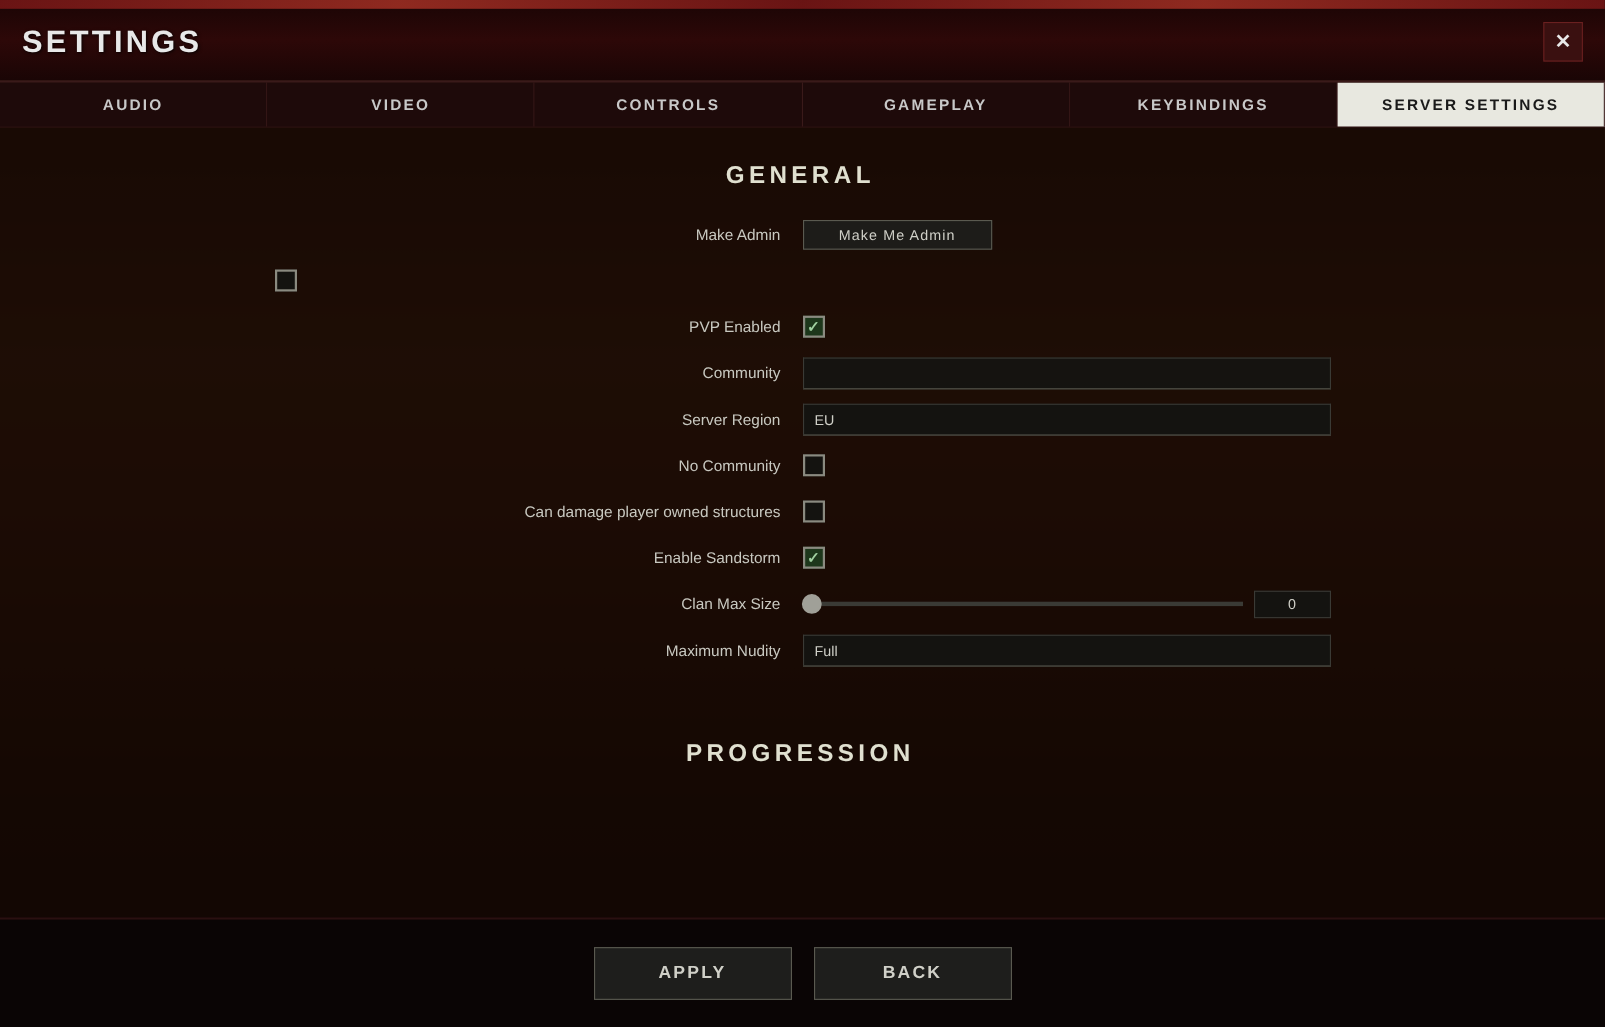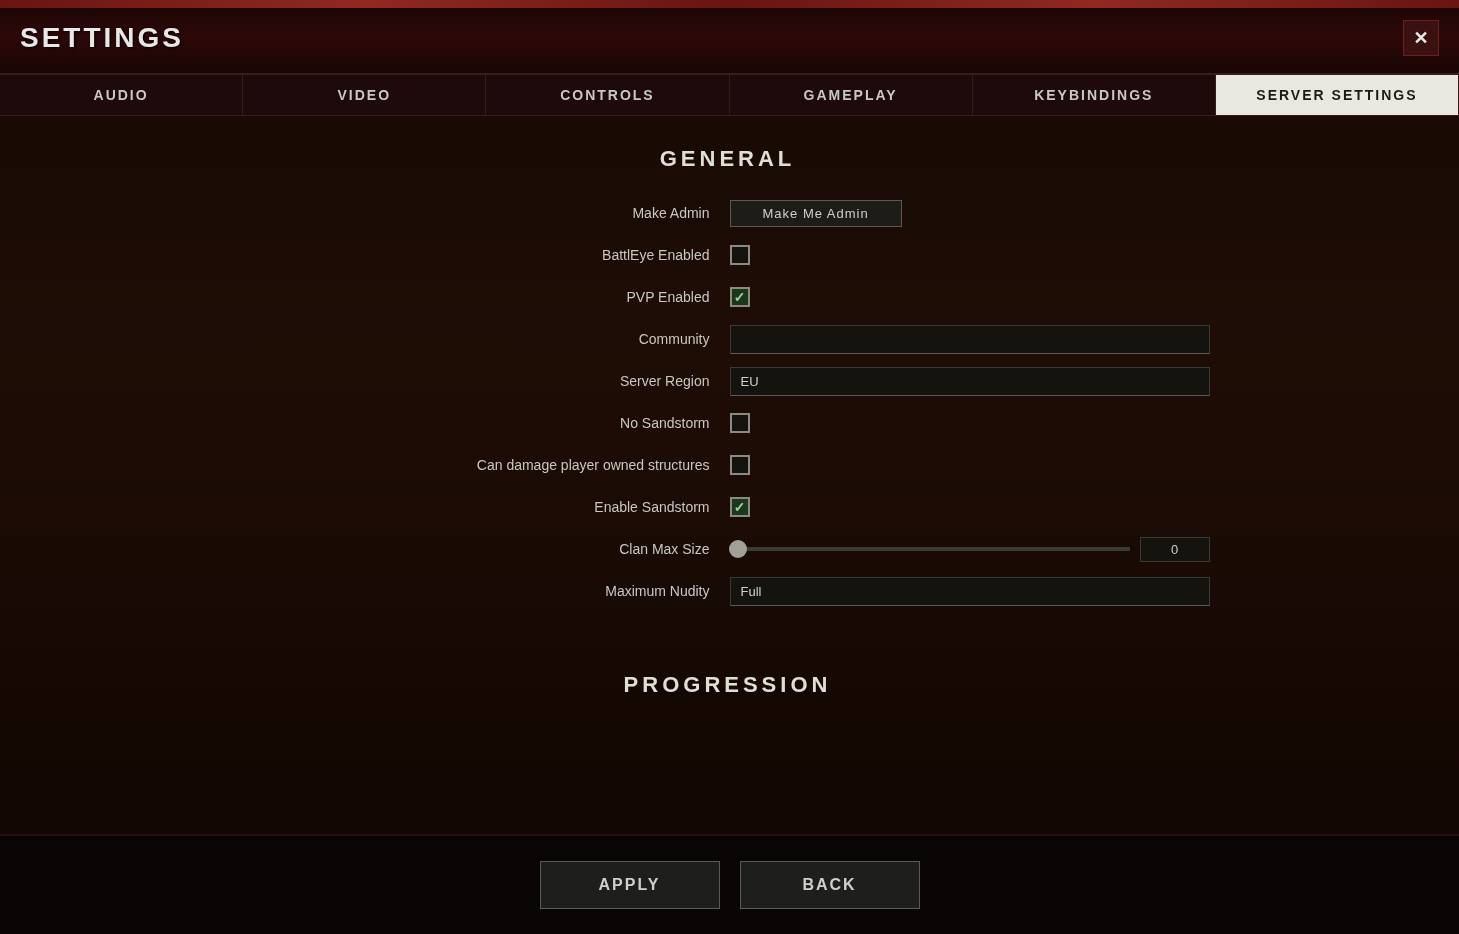--- a/index.html
+++ b/index.html
@@ -323,21 +323,20 @@
     <div class="settings-area">
 
       <div class="setting-row">
         <div class="setting-label">Make Admin</div>
         <div class="setting-control">
           <button class="btn-control">Make Me Admin</button>
         </div>
       </div>
 
       <div class="setting-row">
-        <div class="setting-label">BattlEye Enabled</div>
         <div class="setting-control">
           <div class="checkbox-wrapper">
             <div class="custom-checkbox"></div>
           </div>
         </div>
       </div>
 
       <div class="setting-row">
         <div class="setting-label">PVP Enabled</div>
         <div class="setting-control">
@@ -355,21 +354,21 @@
       </div>
 
       <div class="setting-row">
         <div class="setting-label">Server Region</div>
         <div class="setting-control">
           <input class="text-input" type="text" value="EU" style="">
         </div>
       </div>
 
       <div class="setting-row">
-        <div class="setting-label">No Sandstorm</div>
+        <div class="setting-label">No Community</div>
         <div class="setting-control">
           <div class="checkbox-wrapper">
             <div class="custom-checkbox"></div>
           </div>
         </div>
       </div>
 
       <div class="setting-row">
         <div class="setting-label">Can damage player owned structures</div>
         <div class="setting-control">

